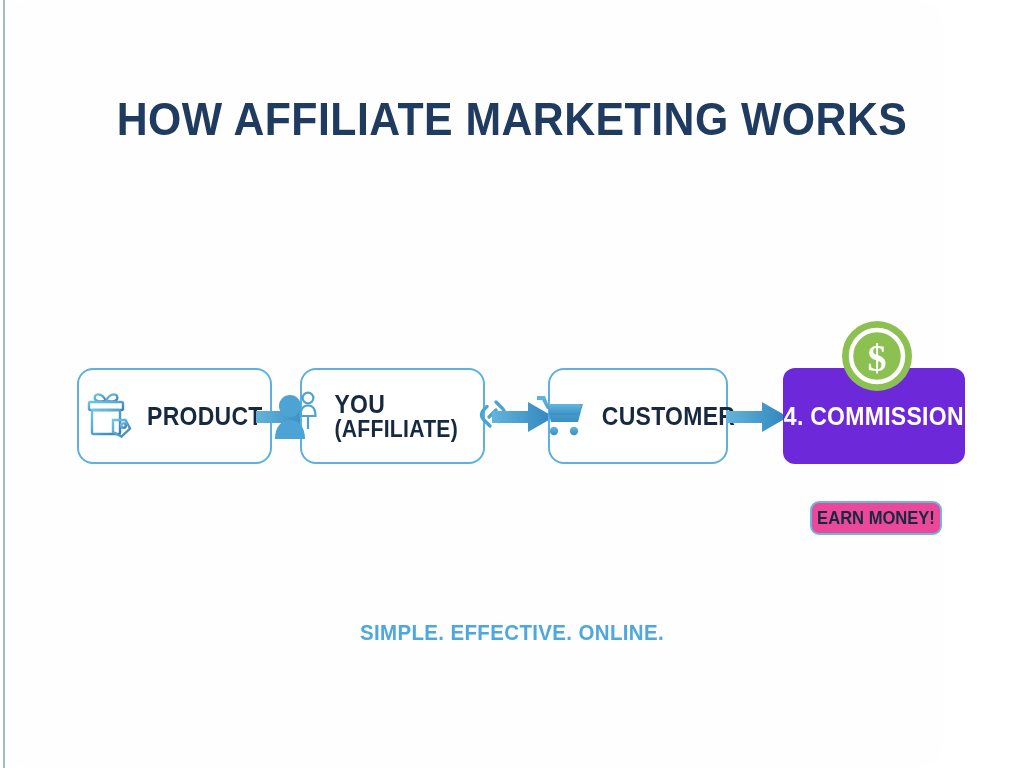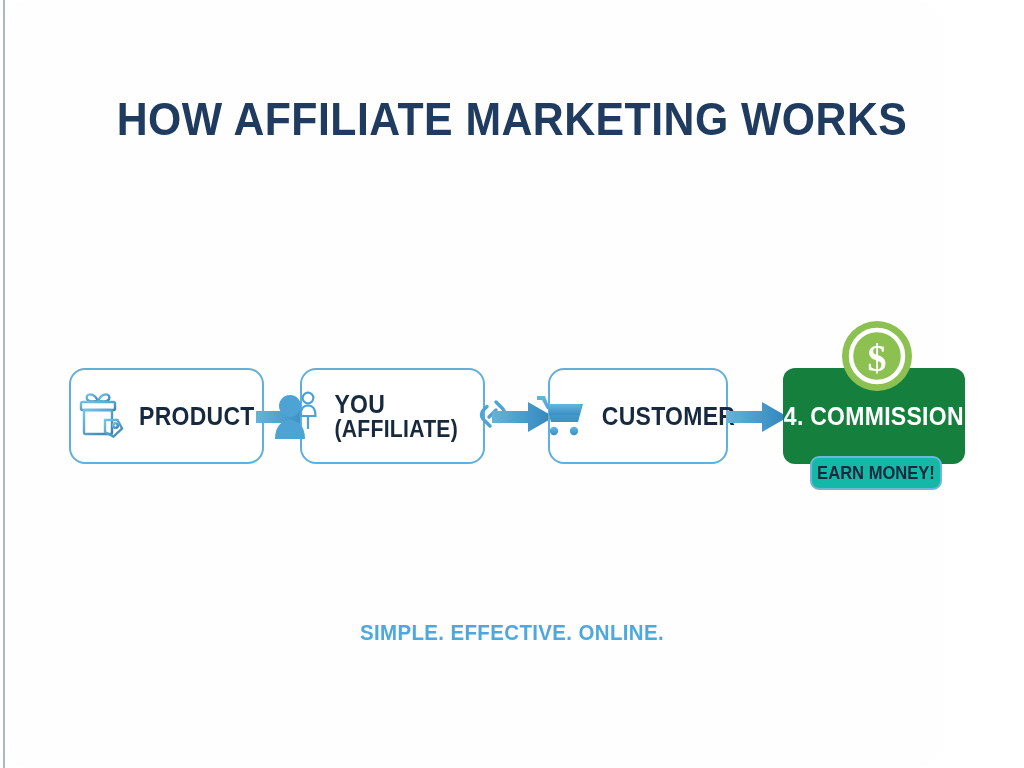--- a/index.html
+++ b/index.html
@@ -79,29 +79,29 @@
     font-weight: bold;
     color: #17293f;
     letter-spacing: .3px;
     line-height: 1.06;
     transform: scaleX(.92);
     white-space: nowrap;
   }
   .node-label .sub { display: block; font-size: 23px; }
 
   
-  #node-product  { left: 69px;  width: 195px; }
+  #node-product  { left: 77px;  width: 195px; }
   #node-you      { left: 300px; width: 185px; }
   #node-customer { left: 548px; width: 180px; }
 
   #node-commission {
     left: 783px;
     width: 182px;
     border: none;
-    background: #15803d;
+    background: #6d28d9;
     border-radius: 12px;
   }
   #node-commission .node-label { color: #ffffff; }
 
   
   .arrow {
     position: absolute;
     top: 34px;
     width: 62px;
     height: 30px;
@@ -116,27 +116,27 @@
     left: 841px;
     top: 320px;
     width: 72px;
     height: 72px;
   }
 
   
   .earn-pill {
     position: absolute;
     left: 810px;
-    top: 456px;
+    top: 501px;
     width: 132px;
     height: 34px;
     box-sizing: border-box;
     border: 2px solid #6fb6dd;
     border-radius: 9px;
-    background: #14b8a6;
+    background: #ec4899;
     display: flex;
     align-items: center;
     justify-content: center;
   }
   .earn-pill span {
     font-family: "Liberation Sans Narrow", "Liberation Sans", sans-serif;
     font-size: 18px;
     font-weight: bold;
     color: #17293f;
     transform: scaleX(.92);

